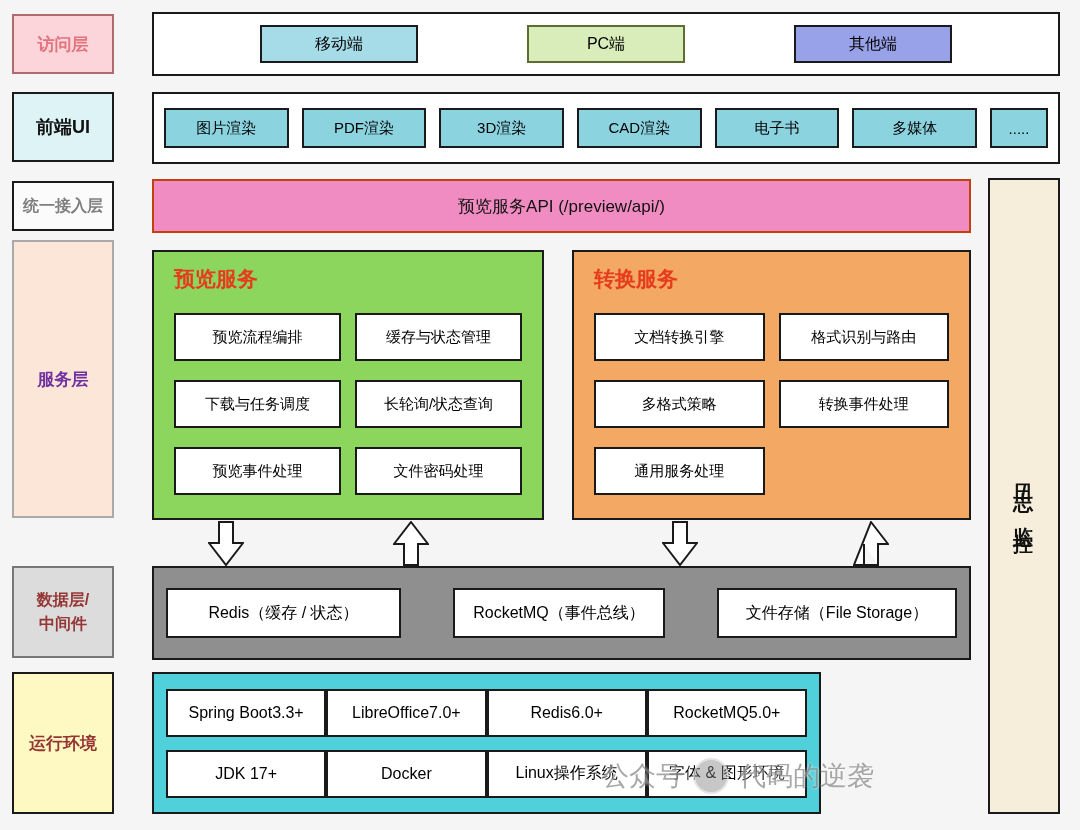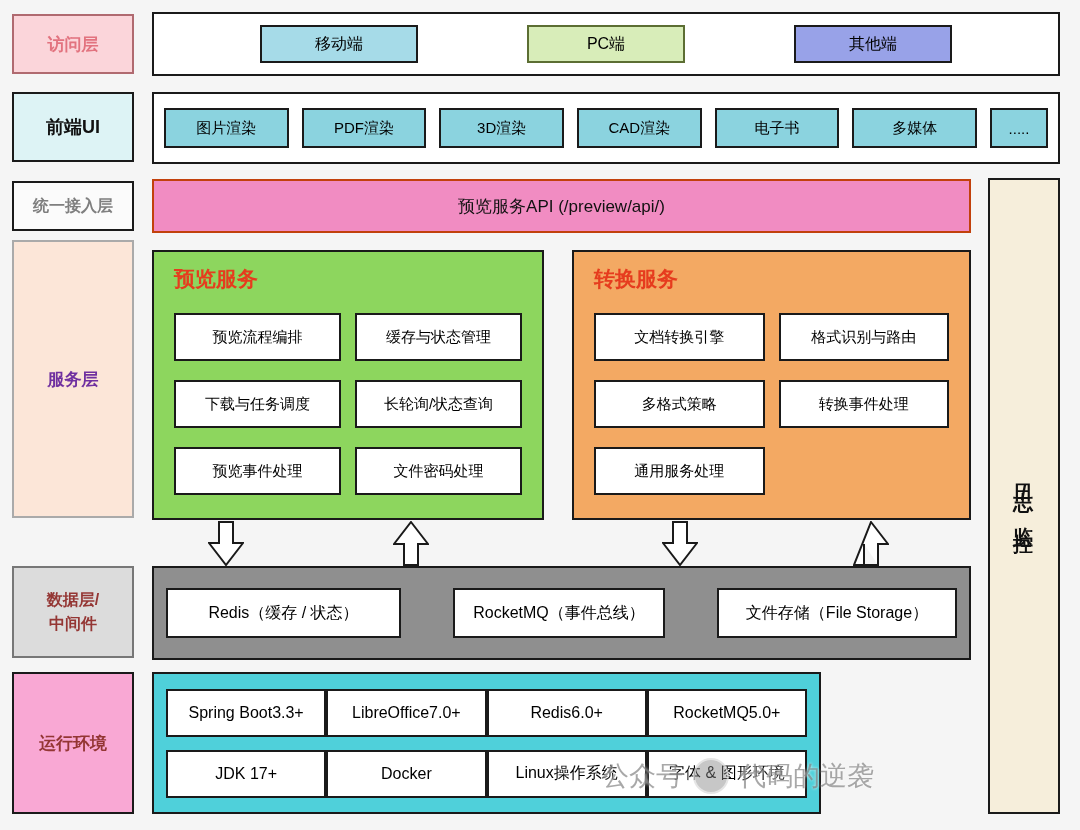--- a/index.html
+++ b/index.html
@@ -5,27 +5,27 @@
   * { margin:0; padding:0; box-sizing:border-box; }
   body { background:#e9e9e9; font-family:"Liberation Sans", sans-serif; }
   #canvas {
     position:relative; width:1080px; height:830px; background:#f5f5f5;
     overflow:hidden;
   }
   .abs { position:absolute; }
   .center { display:flex; align-items:center; justify-content:center; text-align:center; }
 
   
-  .side-label { left:12px; width:122px; font-weight:bold; }
+  .side-label { left:12px; width:102px; font-weight:bold; }
   .access-label  { top:14px;  height:60px; background:#fbd5da; color:#e2737f; border:2px solid #b06a70; font-size:17px; }
   .frontend-label{ top:92px;  height:70px; background:#ddf3f5; color:#111;    border:2px solid #1a1a1a; font-size:18px; }
   .gateway-label { top:181px; height:50px; background:#fbfbfb; color:#7f7f7f; border:2px solid #1a1a1a; font-size:16px; }
   .service-label { top:240px; height:278px; background:#fce6d8; color:#7030a0; border:2px solid #aaa; font-size:17px; }
   .data-label    { top:566px; height:92px; background:#dcdcdc; color:#943634; border:2px solid #777; font-size:16px; white-space:pre-line; line-height:1.5; }
-  .runtime-label { top:672px; height:142px; background:#f9a8d4; color:#943634; border:2px solid #1a1a1a; font-size:17px; }
+  .runtime-label { top:672px; height:142px; background:#fef9c3; color:#943634; border:2px solid #1a1a1a; font-size:17px; }
 
   
   .access-main {
     left:152px; top:12px; width:908px; height:64px; background:#fff;
     border:2px solid #1a1a1a; display:flex; align-items:center;
     justify-content:space-around; padding:0 55px;gap:7px;
   }
   .access-item { width:158px; height:38px; font-size:16px; border:2px solid #1a1a1a; }
   .access-item.mobile { background:#a6dbe8; }
   .access-item.pc     { background:#d8edb9; border-color:#5c6e33; }

